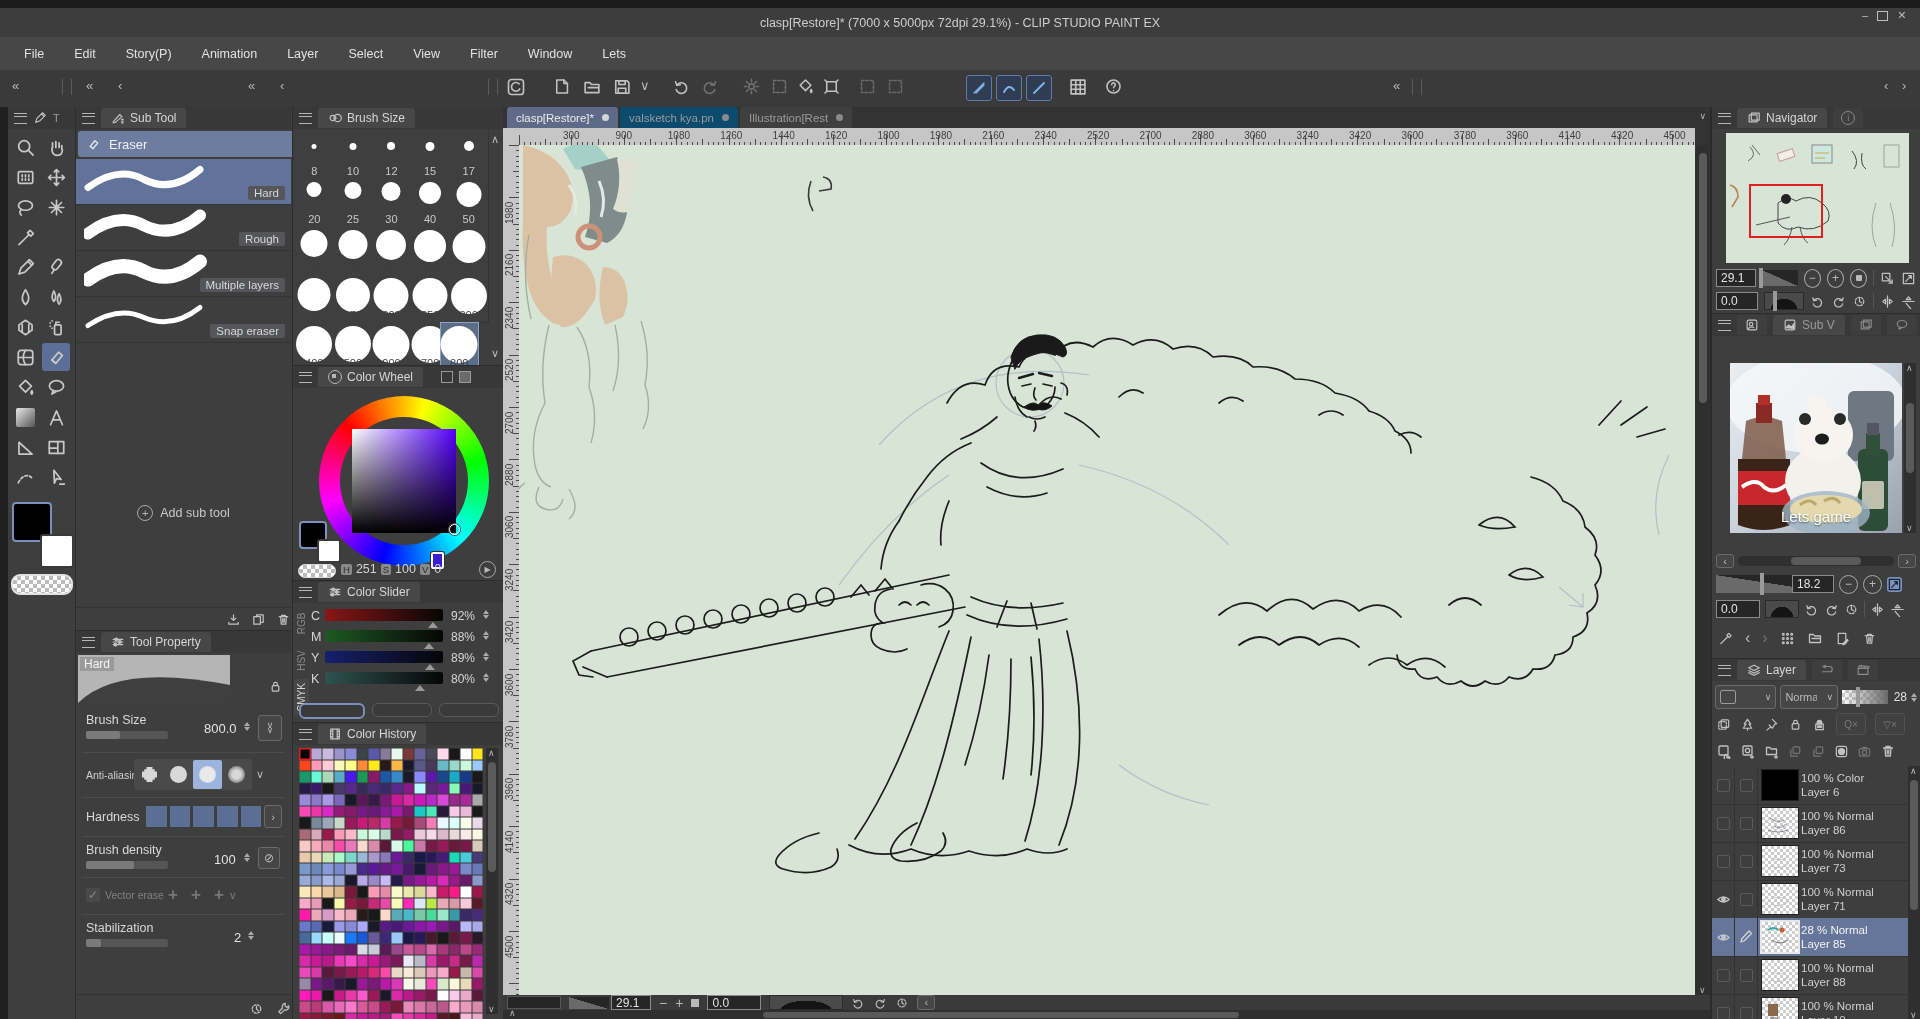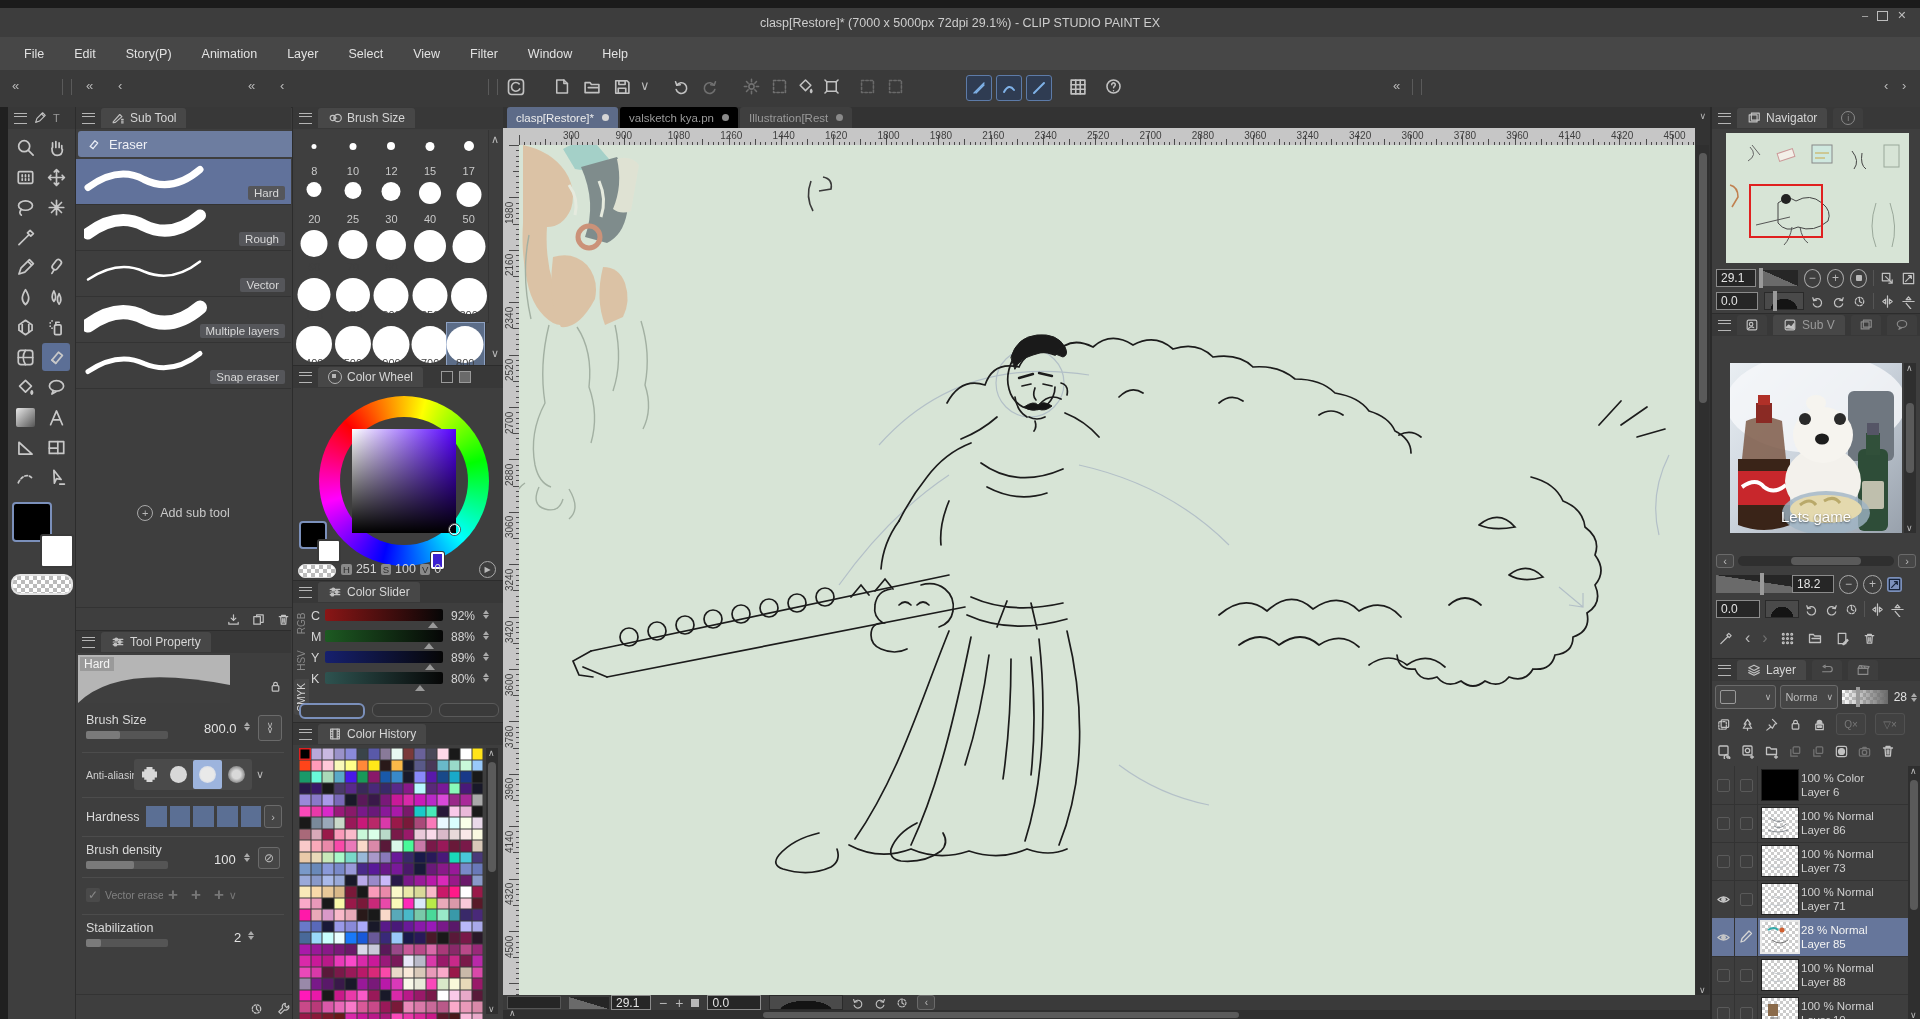--- a/index.html
+++ b/index.html
@@ -71,21 +71,21 @@
   <div class="abs" style="left:0;top:37px;width:1920px;height:33px;background:#474747;display:flex;align-items:center;padding-left:24px;gap:30px;" id="menubar">
       <span style="font-size: 12.5px; color: rgb(226, 226, 226);">File</span>
       <span style="font-size: 12.5px; color: rgb(226, 226, 226);">Edit</span>
       <span style="font-size: 12.5px; color: rgb(226, 226, 226);">Story(P)</span>
       <span style="font-size: 12.5px; color: rgb(226, 226, 226);">Animation</span>
       <span style="font-size: 12.5px; color: rgb(226, 226, 226);">Layer</span>
       <span style="font-size: 12.5px; color: rgb(226, 226, 226);">Select</span>
       <span style="font-size: 12.5px; color: rgb(226, 226, 226);">View</span>
       <span style="font-size: 12.5px; color: rgb(226, 226, 226);">Filter</span>
       <span style="font-size: 12.5px; color: rgb(226, 226, 226);">Window</span>
-      <span style="font-size: 12.5px; color: rgb(226, 226, 226);">Help</span>
+      <span style="font-size: 12.5px; color: rgb(226, 226, 226);">Lets</span>
     </div>
 
   <div class="abs" style="left:0;top:70px;width:1920px;height:37px;background:#3a3a3a;border-bottom:1px solid #2c2c2c;" id="cmdbar">
       <span class="abs glyph" style="left: 12px; top: 8px; font-size: 13px;">«</span>
       <span class="abs" style="left: 62px; top: 9px; width: 8px; height: 16px; border-left: 1px solid rgb(90, 90, 90); border-right: 1px solid rgb(90, 90, 90);"></span>
       <span class="abs glyph" style="left: 86px; top: 8px; font-size: 13px;">«</span>
       <span class="abs glyph" style="left: 118px; top: 8px; font-size: 13px;">‹</span>
       <span class="abs glyph" style="left: 248px; top: 8px; font-size: 13px;">«</span>
       <span class="abs glyph" style="left: 280px; top: 8px; font-size: 13px;">‹</span>
       <span class="abs" style="left: 488px; top: 9px; width: 8px; height: 16px; border-left: 1px solid rgb(90, 90, 90); border-right: 1px solid rgb(90, 90, 90);"></span>
@@ -425,26 +425,20 @@
           <span class="lbl chip">Hard</span>
         </div>
         <div class="subtool-item">
           <svg width="130" height="45" viewBox="0 0 130 40" style="position:absolute;left:8px;top:0;">
             <path d="M4 26 q30-22 56-8 q28 14 56-10" fill="none" stroke="#fff" stroke-width="12" stroke-linecap="round"></path>
           </svg>
           <span class="lbl chip">Rough</span>
         </div>
         <div class="subtool-item">
           <svg width="130" height="45" viewBox="0 0 130 40" style="position:absolute;left:8px;top:0;">
-            <path d="M4 26 q30-20 56-8 q28 12 56-10" fill="none" stroke="#fff" stroke-width="2.5" stroke-linecap="round"></path>
-          </svg>
-          <span class="lbl chip">Vector</span>
-        </div>
-        <div class="subtool-item">
-          <svg width="130" height="45" viewBox="0 0 130 40" style="position:absolute;left:8px;top:0;">
             <path d="M4 26 q30-22 56-8 q28 14 56-10" fill="none" stroke="#fff" stroke-width="14" stroke-linecap="round"></path>
           </svg>
           <span class="lbl chip">Multiple layers</span>
         </div>
         <div class="subtool-item">
           <svg width="130" height="45" viewBox="0 0 130 40" style="position:absolute;left:8px;top:0;">
             <path d="M4 26 q30-20 56-8 q28 12 56-10" fill="none" stroke="#fff" stroke-width="5" stroke-linecap="round"></path>
           </svg>
           <span class="lbl chip">Snap eraser</span>
         </div>
@@ -716,21 +710,21 @@
           <span class="n">500</span>
         </div>
         <div class="bcell darknum" style="position: absolute; left: 77.2px; top: 192px; width: 38.6px; height: 48px;">
           <span class="c" style="height: 37px; width: 37px;"></span>
           <span class="n">900</span>
         </div>
         <div class="bcell darknum" style="position: absolute; left: 115.8px; top: 192px; width: 38.6px; height: 48px;">
           <span class="c" style="height: 37px; width: 37px;"></span>
           <span class="n">700</span>
         </div>
-        <div class="bcell darknum sel" style="position: absolute; left: 151px; top: 192px; width: 38.6px; height: 48px;">
+        <div class="bcell darknum sel" style="position: absolute; left: 145px; top: 192px; width: 38.6px; height: 48px;">
           <span class="c" style="height: 37px; width: 37px;"></span>
           <span class="n">800</span>
         </div>
       </div>
     <span class="vbtn abs" style="left:198px;top:26px;">∧</span>
     <span class="vbtn abs" style="left:198px;top:240px;">∨</span>
   </div>
 
   <div class="abs panel" style="left:292px;top:365px;width:210px;height:215px;border-left:1px solid #2c2c2c;border-top:1px solid #2c2c2c;">
     <div class="phead">
@@ -1251,21 +1245,21 @@
     </div>
   </div>
 
   <div class="abs" style="left:503px;top:107px;width:1207px;height:912px;background:#333;">
 
     <div id="doctabs" class="abs" style="left:4px;top:0;display:flex;gap:2px;">
         <div class="doc-tab" style="background: rgb(93, 107, 136); color: rgb(236, 236, 236);">
           <span>clasp[Restore]*</span>
           <span class="dot" style="background:#d5d5d5;"></span>
         </div>
-        <div class="doc-tab" style="background: #000000; color: rgb(154, 154, 154);">
+        <div class="doc-tab" style="background: #0c4a6e; color: rgb(154, 154, 154);">
           <span>valsketch kya.pn</span>
           <span class="dot" style="background:#8a8a8a;"></span>
         </div>
         <div class="doc-tab" style="background: rgb(63, 63, 63); color: rgb(154, 154, 154);">
           <span>Illustration[Rest</span>
           <span class="dot" style="background:#8a8a8a;"></span>
         </div>
       </div>
     <span class="vbtn abs" style="right:4px;top:4px;font-size:9px;">∨</span>
 

